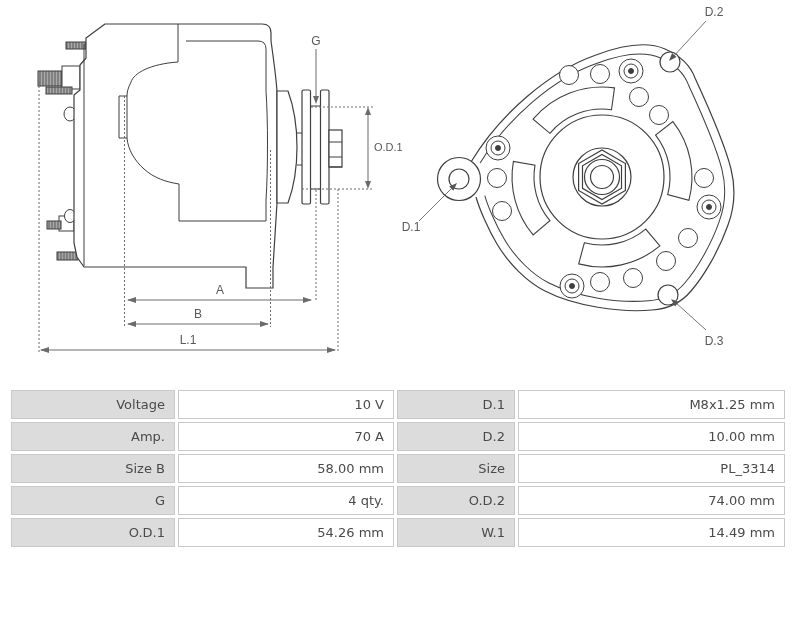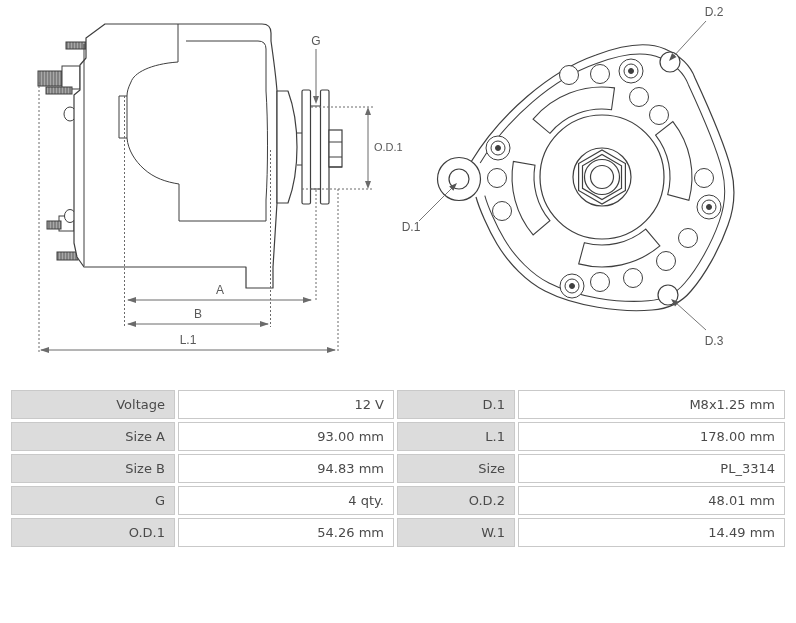--- a/index.html
+++ b/index.html
@@ -189,41 +189,41 @@
   <table class="spec">
     <colgroup>
         <col style="width:164px">
         <col style="width:216px">
         <col style="width:118px">
         <col>
       </colgroup>
     <tbody>
       <tr>
         <td class="lbl">Voltage</td>
-        <td class="val">12 V</td>
+        <td class="val">10 V</td>
         <td class="lbl">D.1</td>
         <td class="val">M8x1.25 mm</td>
       </tr>
       <tr>
-        <td class="lbl">Size A</td>
-        <td class="val">93.00 mm</td>
-        <td class="lbl">L.1</td>
-        <td class="val">178.00 mm</td>
+        <td class="lbl">Amp.</td>
+        <td class="val">70 A</td>
+        <td class="lbl">D.2</td>
+        <td class="val">10.00 mm</td>
       </tr>
       <tr>
         <td class="lbl">Size B</td>
-        <td class="val">94.83 mm</td>
+        <td class="val">58.00 mm</td>
         <td class="lbl">Size</td>
         <td class="val">PL_3314</td>
       </tr>
       <tr>
         <td class="lbl">G</td>
         <td class="val">4 qty.</td>
         <td class="lbl">O.D.2</td>
-        <td class="val">48.01 mm</td>
+        <td class="val">74.00 mm</td>
       </tr>
       <tr>
         <td class="lbl">O.D.1</td>
         <td class="val">54.26 mm</td>
         <td class="lbl">W.1</td>
         <td class="val">14.49 mm</td>
       </tr>
     </tbody>
   </table>
 </div>

